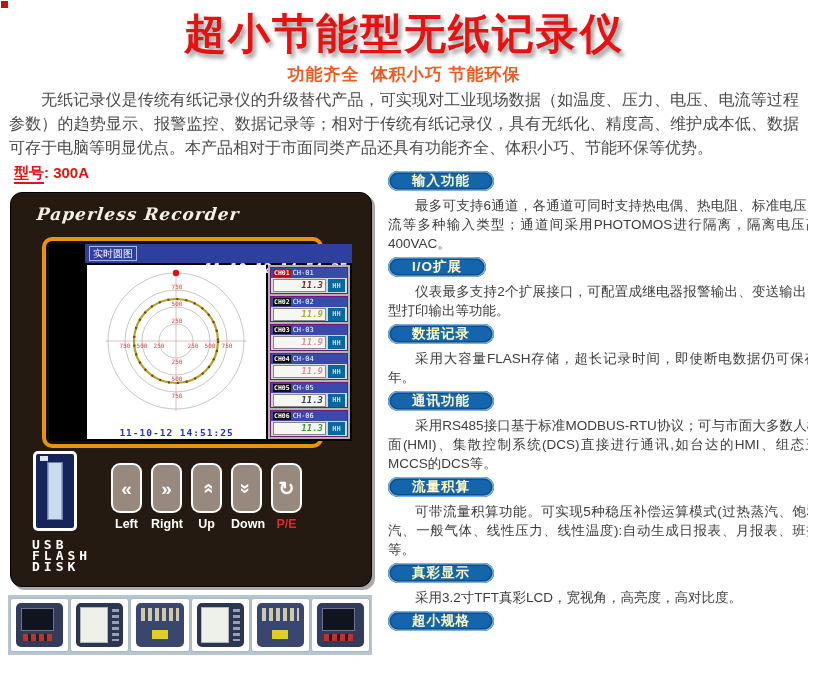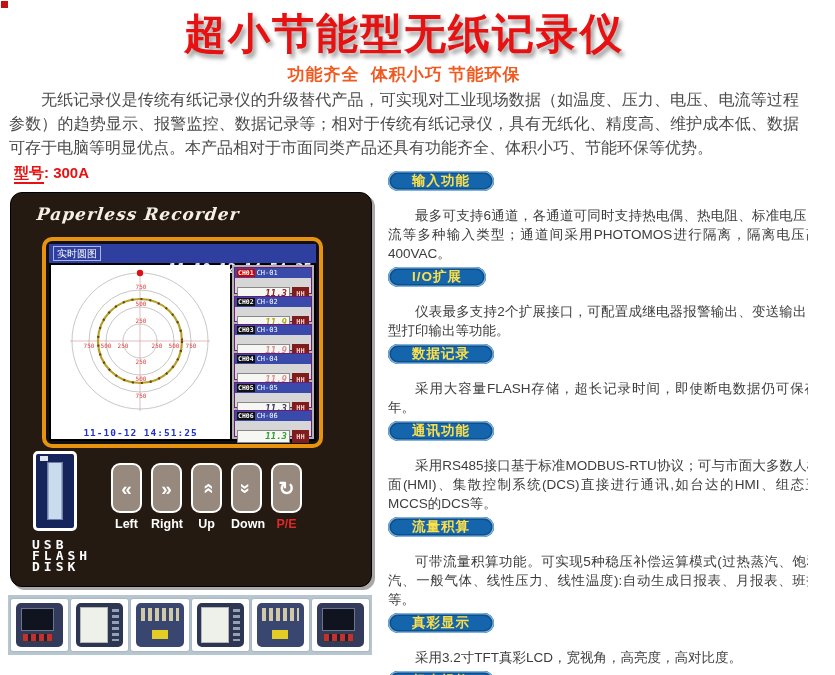--- a/index.html
+++ b/index.html
@@ -19,43 +19,43 @@
 
   
   .device{position:absolute;left:10px;top:192px;width:360px;height:393px;
     background:#241a12;border-radius:12px;border:1px solid #000;
     box-shadow:3px 3px 0 #a9a9a9;}
   .brand{position:absolute;left:26px;top:11px;color:#f5efe6;
     font-family:"DejaVu Serif",serif;font-style:italic;font-weight:bold;
     font-size:17px;letter-spacing:1px;transform:skewX(-6deg);}
   .screen-frame{position:absolute;left:31px;top:44px;width:267px;height:197px;
     border:4px solid #e8930f;border-radius:10px;background:#101010;padding:3px;}
-  .screen{width:100%;height:100%;background:#000;display:flex;flex-direction:column;}
+  .screen{width:100%;height:100%;background:#000;display:flex;flex-direction:column;padding-left:36px;}
   .scr-header{height:19px;background:#2f3f9f;display:flex;align-items:center;
     justify-content:space-between;padding:0 4px;flex:none;}
   .scr-title{color:#fff;font-size:10px;border:1px solid #aab4e8;padding:0 3px;line-height:13px;}
   .scr-time{color:#e8e8ff;font-size:14px;font-family:"DejaVu Sans Mono",monospace;font-weight:bold;margin-top:29px;}
   .scr-body{flex:1;display:flex;padding:2px;gap:2px;min-height:0;}
   .chart-area{flex:1;background:#fff;position:relative;}
   .chart-time{position:absolute;bottom:1px;left:0;width:100%;text-align:center;
     color:#2233cc;font-weight:bold;font-size:9.5px;font-family:"DejaVu Sans Mono",monospace;
     letter-spacing:1px;}
   .channels{width:78px;background:#b2b2b2;padding:2px;display:flex;flex-direction:column;
     gap:2px;flex:none;}
   .chan{flex:1;background:#d6d6d6;border:1px solid #701a75;display:flex;
     flex-direction:column;min-height:0;}
   .chan-hdr{background:#3a4aaa;display:flex;align-items:center;gap:2px;padding:1px 2px;flex:none;}
   .chan-id{color:#fff;font-size:6.5px;font-family:"DejaVu Sans Mono",monospace;
     font-weight:bold;padding:0 1px;}
   .chan-name{color:#fff;font-size:7px;font-family:"DejaVu Sans Mono",monospace;}
-  .chan-val{flex:1;display:flex;align-items:stretch;gap:2px;padding:1px 2px 2px;margin-top:8px;}
+  .chan-val{flex:1;display:flex;align-items:stretch;gap:2px;padding:1px 2px 2px;}
   .chan-value{flex:1;background:#f6f6f2;border:1px solid #888;text-align:right;
     font-family:"DejaVu Sans Mono",monospace;font-weight:bold;font-style:italic;
     font-size:9px;line-height:11px;padding-right:2px;}
-  .chan-alarm{width:17px;background:#7f1d1d;color:#f2c6c6;font-size:7px;font-weight:bold;
+  .chan-alarm{width:17px;background:#0369a1;color:#f2c6c6;font-size:7px;font-weight:bold;
     font-family:"DejaVu Sans Mono",monospace;display:flex;align-items:center;justify-content:center;}
 
   .usb{position:absolute;left:22px;top:258px;width:38px;height:74px;background:#16245c;
     border:3px solid #fff;border-radius:5px;}
   .usb-slot{position:absolute;left:50%;top:8px;transform:translateX(-50%);
     width:13px;height:56px;background:#c9dcee;border:1px solid #6c7fa8;}
   .usb-chip{position:absolute;left:4px;top:2px;width:8px;height:5px;background:#dfe6ee;}
   .usb-label{position:absolute;left:21px;top:346px;color:#fff;
     font-family:"DejaVu Sans Mono",monospace;font-size:13px;font-weight:bold;
     letter-spacing:4px;line-height:11px;}
@@ -84,23 +84,23 @@
     background:repeating-linear-gradient(180deg,#96a0b4 0 3px,#2c3552 3px 6px);}
   .photo.rear{background:#39466f;}
   .photo.rear::before{content:"";position:absolute;left:5px;right:5px;top:5px;height:13px;
     background:repeating-linear-gradient(90deg,#cfc9a8 0 4px,#39466f 4px 7px);}
   .photo.rear::after{content:"";position:absolute;left:50%;transform:translateX(-50%);
     bottom:8px;width:16px;height:9px;background:#e3cd25;}
 
   
   .features{position:absolute;left:388px;top:171px;width:446px;}
   .feature{margin:0 0 2px;}
-  .pill{display:inline-block;background:#1565ad;color:#fde047;font-weight:bold;font-size:13.5px;
+  .pill{display:inline-block;background:#1565ad;color:#fef9c3;font-weight:bold;font-size:13.5px;
     padding:2px 24px 3px;border-radius:12px;letter-spacing:1px;line-height:15px;
-    box-shadow:inset 0 0 0 1.5px #7fb2dd, inset 0 0 0 3px #0d4f8c;margin-bottom:13px;}
+    box-shadow:inset 0 0 0 1.5px #7fb2dd, inset 0 0 0 3px #0d4f8c;margin-bottom:3px;}
   .feature-text{margin:2px 0 4px;font-size:13.5px;line-height:19px;color:#3d3d3d;
     text-indent:2em;text-align:justify;}
 </style>
 </head>
 <body>
 
 <div class="page">
   <div class="corner-dot"></div>
 
   <h1 class="main-title">超小节能型无纸记录仪</h1>

